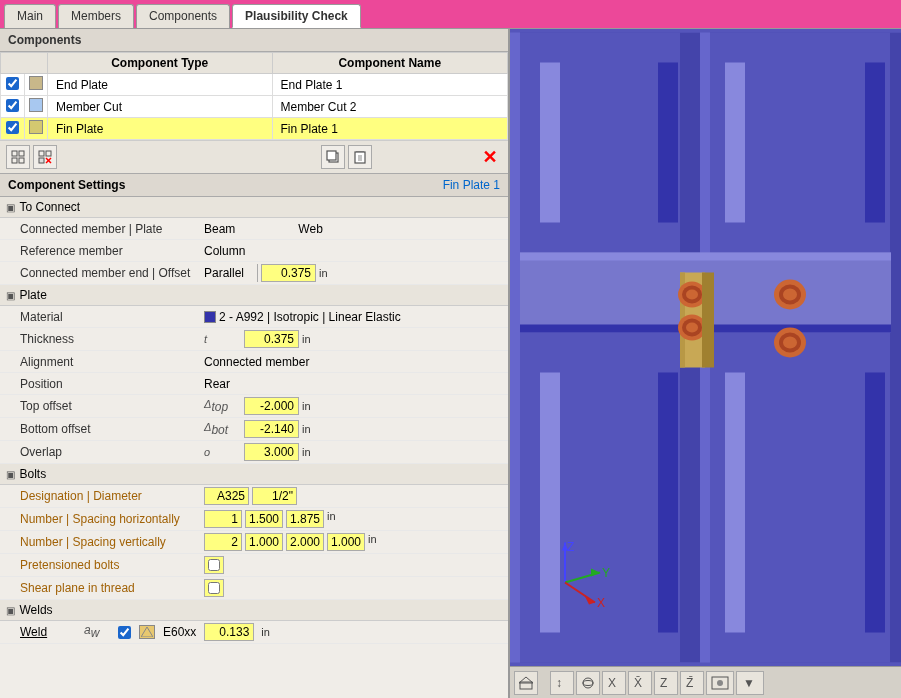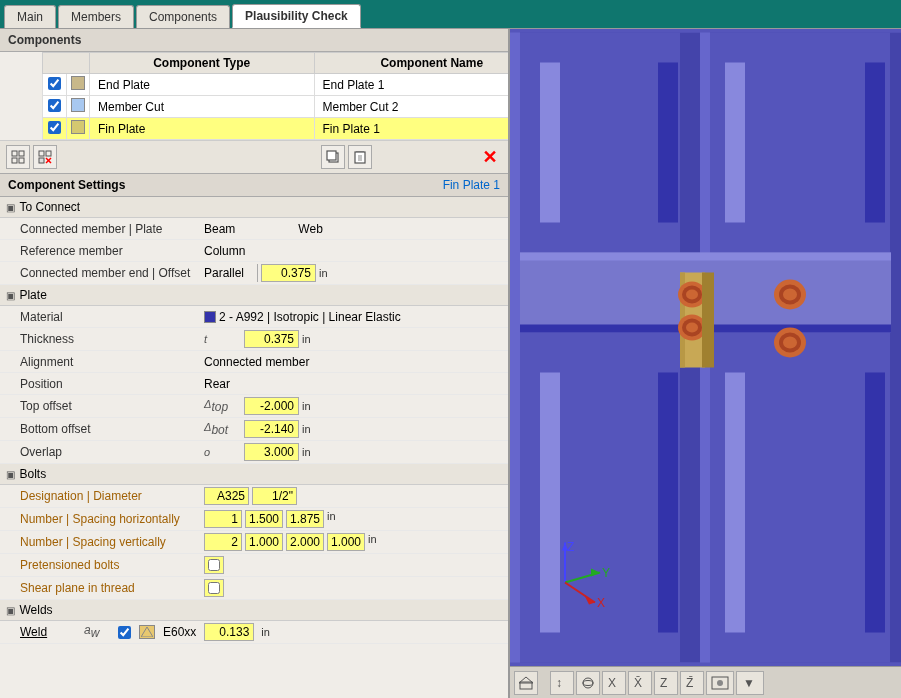--- a/index.html
+++ b/index.html
@@ -1,25 +1,24 @@
 <!DOCTYPE html>
 <html><head>
   <meta charset="utf-8">
   <style>
     * { box-sizing: border-box; margin: 0; padding: 0; font-family: 'Segoe UI', Arial, sans-serif; font-size: 12px; }
     body { background: #d4d0c8; width: 901px; height: 698px; overflow: hidden; display: flex; flex-direction: column; }
 
     
     .tab-bar {
       display: flex;
-      background: #0f766e;
+      background: #ec4899;
       border-bottom: 1px solid #999;
       padding-top: 4px;
       padding-left: 4px;
-      align-items: center;
     }
     .tab {
       padding: 4px 12px;
       border: 1px solid #999;
       border-bottom: none;
       background: #e8e4dc;
       cursor: pointer;
       margin-right: 2px;
       border-radius: 3px 3px 0 0;
       color: #333;
@@ -57,21 +56,20 @@
       padding: 4px 8px;
       font-weight: bold;
       color: #333;
       border-bottom: 1px solid #aaa;
     }
 
     
     .comp-table {
       width: 100%;
       border-collapse: collapse;
-      margin-left: 42px;
     }
     .comp-table th {
       background: #e8e4dc;
       border: 1px solid #ccc;
       padding: 3px 8px;
       text-align: center;
       font-weight: bold;
     }
     .comp-table td {
       border: 1px solid #ddd;

